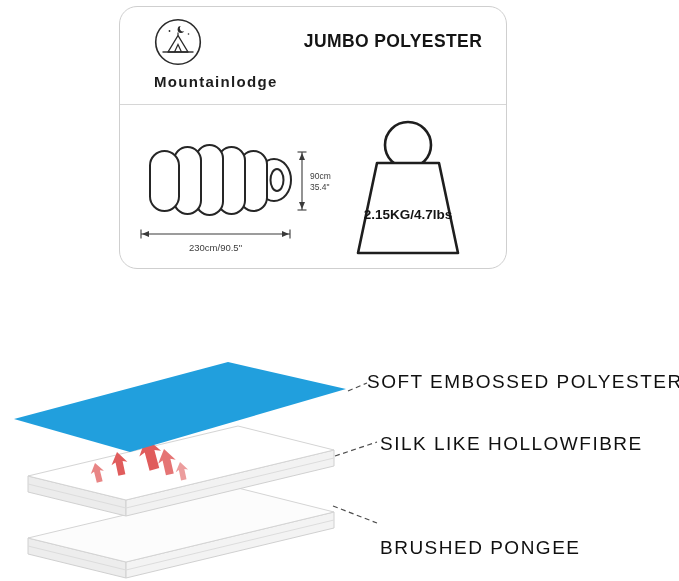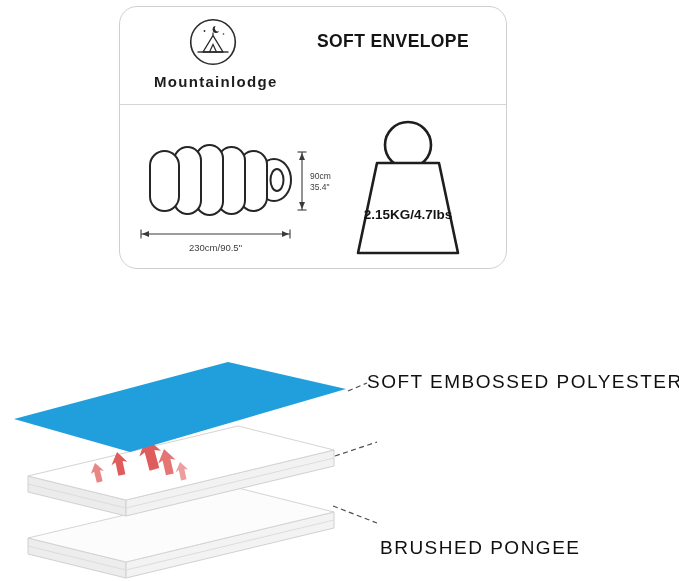--- a/index.html
+++ b/index.html
@@ -2,21 +2,21 @@
 <html><head>
 <meta charset="utf-8">
 <style>
   html,body{margin:0;padding:0;background:#fff;}
   .stage{position:relative;width:679px;height:581px;background:#ffffff;overflow:hidden;
          font-family:"Liberation Sans", sans-serif;color:#1c1c1c;}
 
   
   .card{position:absolute;left:119px;top:6px;width:386px;height:261px;
         border:1.5px solid #cfcfcf;border-radius:18px;background:#fff;}
-  .brand-block{position:absolute;left:34px;top:11px;width:118px;text-align:center;}
+  .brand-block{position:absolute;left:34px;top:11px;width:118px;}
   .brand-logo{display:inline-block;}
   .brand-name{margin-top:3px;font-size:15px;font-weight:700;letter-spacing:1.3px;color:#1d1d1d;}
   .card-title{position:absolute;left:166px;top:21px;width:214px;text-align:center;
               font-size:17.5px;font-weight:700;line-height:1.55;letter-spacing:.4px;color:#141414;}
   .card-divider{position:absolute;left:0;right:0;top:97px;border-top:1.5px solid #d6d6d6;}
   .bag-svg{position:absolute;left:14px;top:131px;}
   .weight-svg{position:absolute;left:224px;top:112px;}
   svg text{font-family:"Liberation Sans", sans-serif;}
 
   
@@ -44,21 +44,21 @@
 
         <line x1="8.5" y1="34" x2="39.5" y2="34" stroke="#2a2a2a" stroke-width="1.4"></line>
         <path d="M14 34 L24 17.5 L34 34 Z" fill="none" stroke="#2a2a2a" stroke-width="1.4" stroke-linejoin="round"></path>
         <path d="M20.5 34 L24 26.5 L27.5 34" fill="none" stroke="#2a2a2a" stroke-width="1.2"></path>
         <line x1="24" y1="17.5" x2="24" y2="14.5" stroke="#2a2a2a" stroke-width="1.2"></line>
       </svg>
       <div class="brand-name">Mountainlodge</div>
     </div>
 
     <div class="card-title">
-      <div>SOFT ENVELOPE</div>
+      <div>JUMBO POLYESTER</div>
     </div>
 
     <div class="card-divider"></div>
 
     <svg class="bag-svg" width="200" height="125" viewBox="0 0 200 125">
 
       <ellipse cx="140" cy="42" rx="17" ry="21" fill="#fff" stroke="#262626" stroke-width="2"></ellipse>
       <ellipse cx="143" cy="42" rx="6.5" ry="11" fill="#fff" stroke="#262626" stroke-width="2"></ellipse>
 
       <rect x="106" y="13" width="27" height="60" rx="13.5" fill="#fff" stroke="#262626" stroke-width="2"></rect>
@@ -121,15 +121,16 @@
     <polygon points="14,419 228,362 346,389 130,452" stroke="none" fill="#219fdd"></polygon>
 
     <g stroke="#4d4d4d" stroke-width="1.2" stroke-dasharray="5 3.5" fill="none">
       <line x1="348" y1="391" x2="367" y2="383"></line>
       <line x1="335" y1="456" x2="377" y2="442"></line>
       <line x1="333" y1="506" x2="377" y2="523"></line>
     </g>
   </svg>
 
   <div class="layer-label l1">SOFT EMBOSSED POLYESTER</div>
+  <div class="layer-label l2">SILK LIKE HOLLOWFIBRE</div>
   <div class="layer-label l3">BRUSHED PONGEE</div>
 
 </div>
 
 </body></html>

